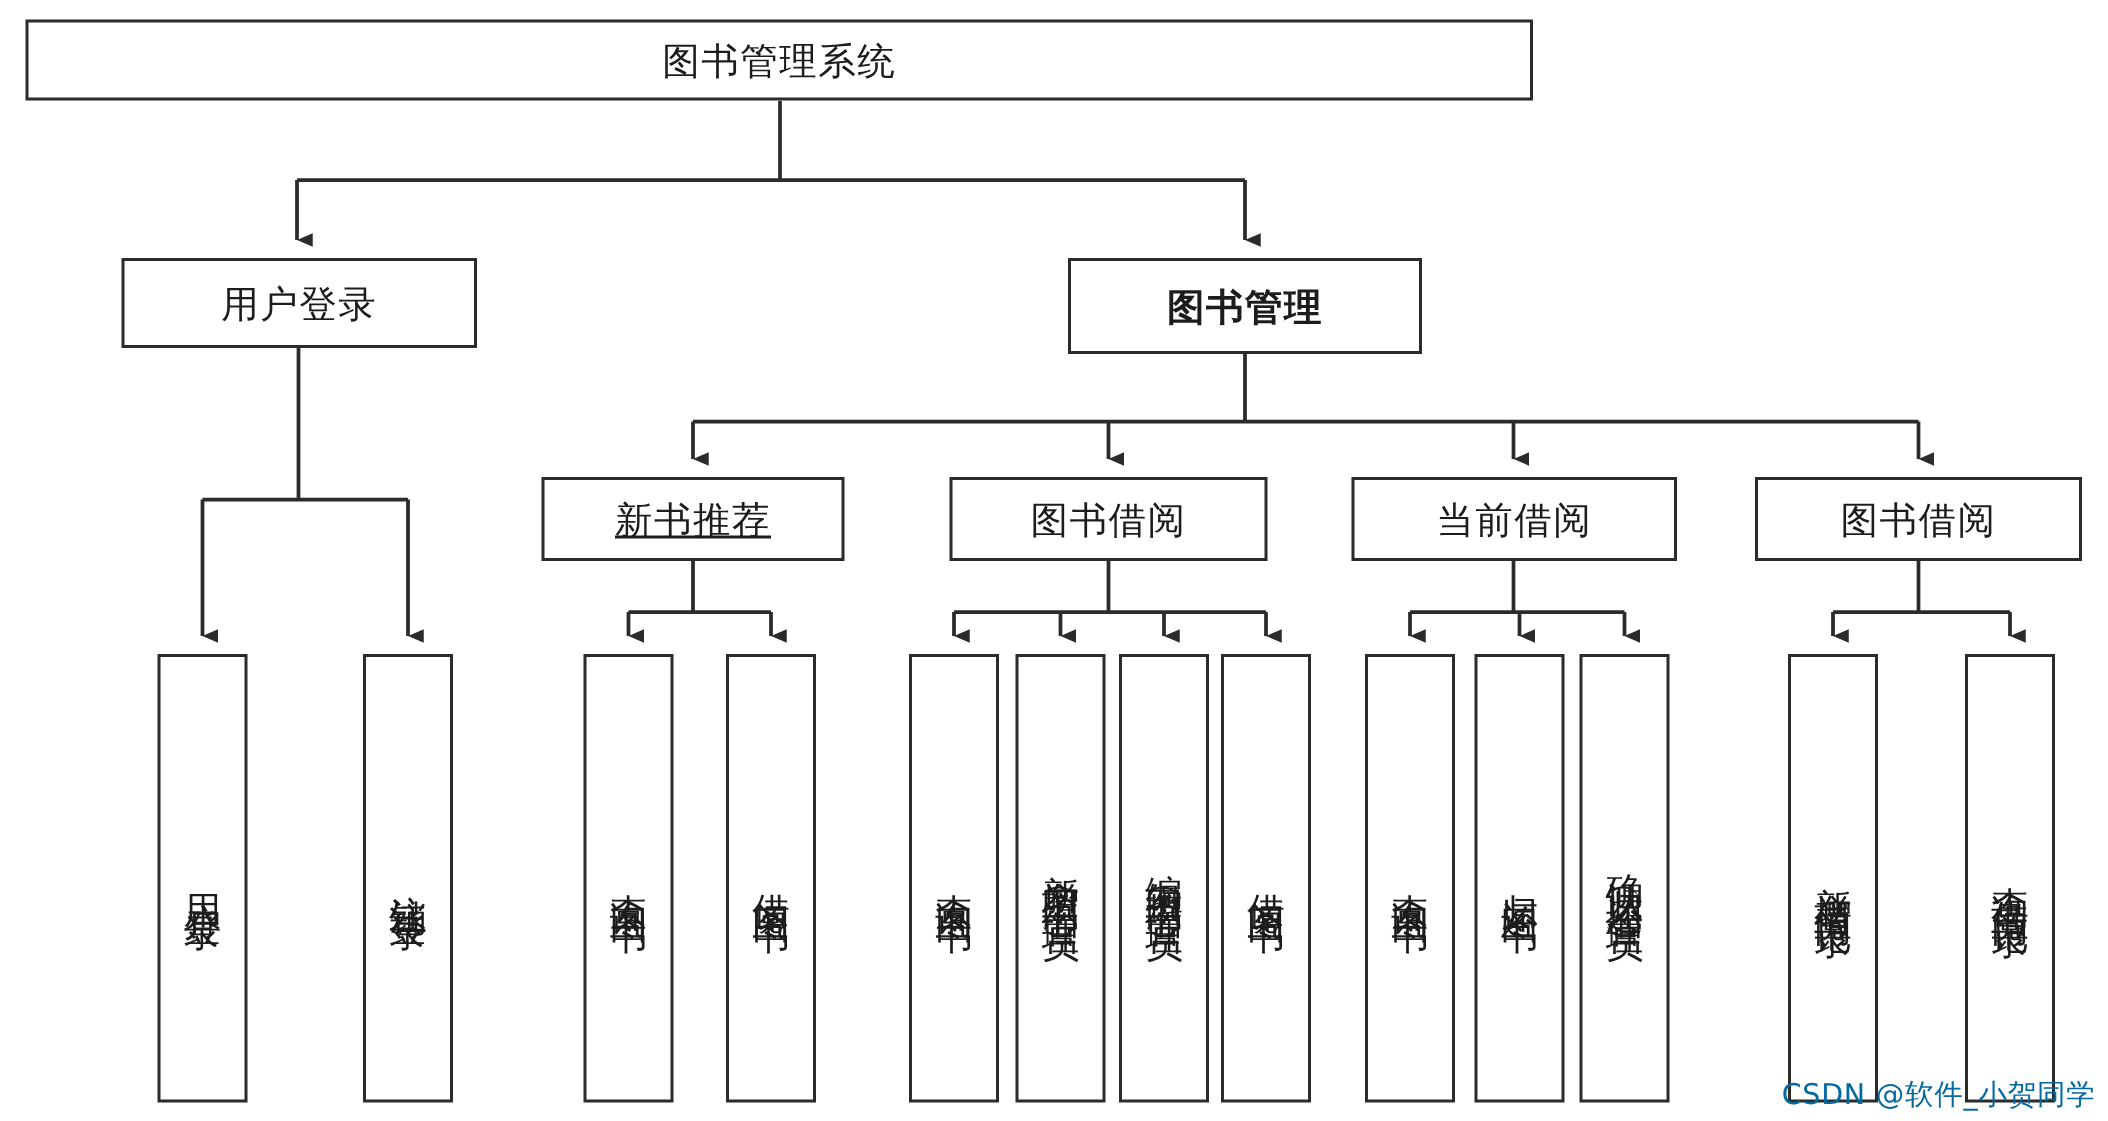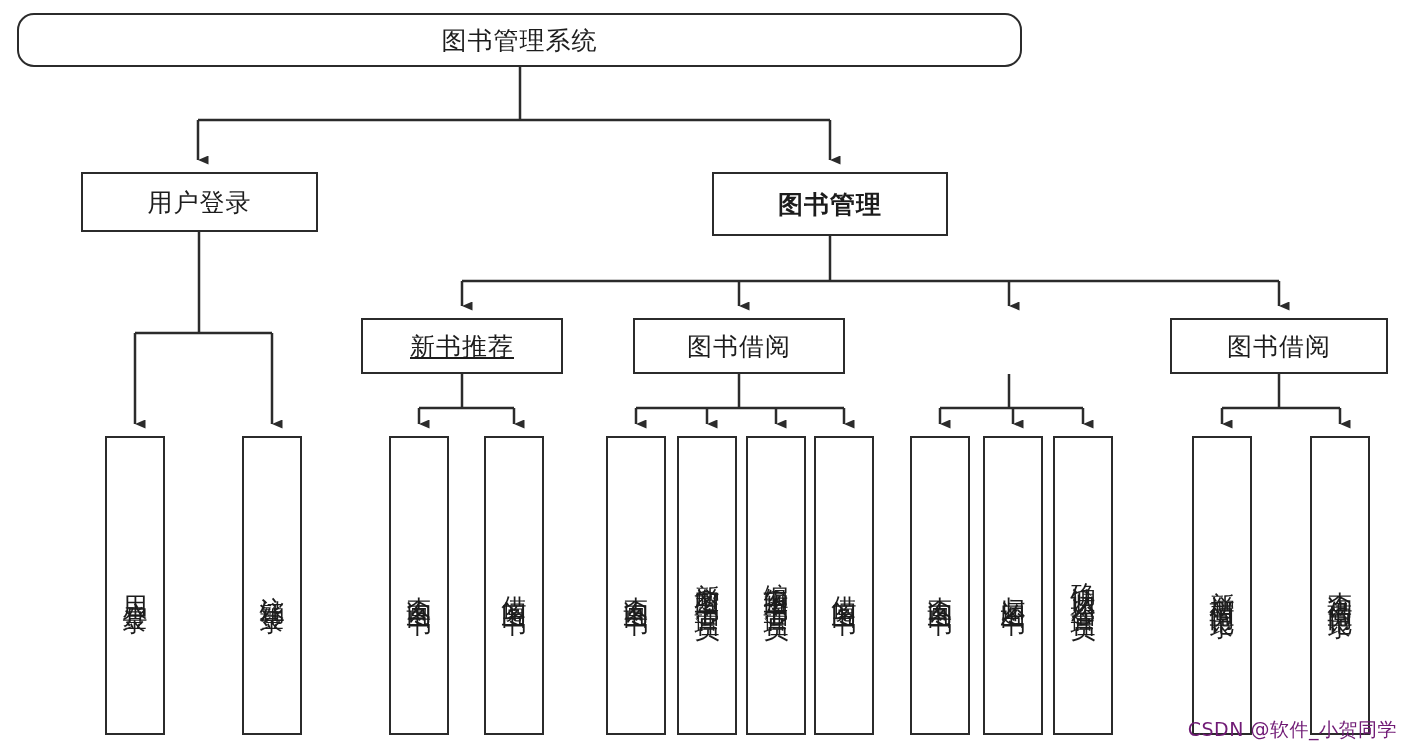--- a/index.html
+++ b/index.html
@@ -50,21 +50,21 @@
   }
   .node.vert .vlabel {
     writing-mode: vertical-rl;
     text-orientation: upright;
   }
   #watermark {
     position: absolute;
     right: 8px;
     bottom: 4px;
     font-size: 19px;
-    color: #701a75;
+    color: #0369a1;
     letter-spacing: 0.5px;
     white-space: nowrap;
     pointer-events: none;
   }
 </style>
 </head>
 <body>
 
 <div id="canvas">
 
@@ -113,36 +113,39 @@
       <path d="M1083,408 L1083,424" marker-end="url(#arrowhead)"></path>
 
       <path d="M1279,374 L1279,408"></path>
       <path d="M1222,408 L1340,408"></path>
       <path d="M1222,408 L1222,424" marker-end="url(#arrowhead)"></path>
       <path d="M1340,408 L1340,424" marker-end="url(#arrowhead)"></path>
 
     </g>
   </svg>
 
-  <div class="node horiz" style="left: 17px; top: 13px; width: 1005px; height: 54px; border-radius: 17px;">
+  <div class="node horiz" style="left: 17px; top: 13px; width: 1005px; height: 54px;">
     <span>图书管理系统</span>
   </div>
 
   <div class="node horiz" style="left: 81px; top: 172px; width: 237px; height: 60px;">
     <span>用户登录</span>
   </div>
   <div class="node horiz" style="left: 712px; top: 172px; width: 236px; height: 64px; font-weight: bold;">
     <span>图书管理</span>
   </div>
 
   <div class="node horiz" style="left: 361px; top: 318px; width: 202px; height: 56px; text-decoration: underline;">
     <span>新书推荐</span>
   </div>
   <div class="node horiz" style="left: 633px; top: 318px; width: 212px; height: 56px;">
     <span>图书借阅</span>
+  </div>
+  <div class="node horiz" style="left: 901px; top: 318px; width: 217px; height: 56px;">
+    <span>当前借阅</span>
   </div>
   <div class="node horiz" style="left: 1170px; top: 318px; width: 218px; height: 56px;">
     <span>图书借阅</span>
   </div>
 
   <div class="node vert" style="left: 105px; top: 436px; width: 60px; height: 299px;">
     <span class="vlabel">用户登录</span>
   </div>
   <div class="node vert" style="left: 242px; top: 436px; width: 60px; height: 299px;">
     <span class="vlabel">注销登录</span>

